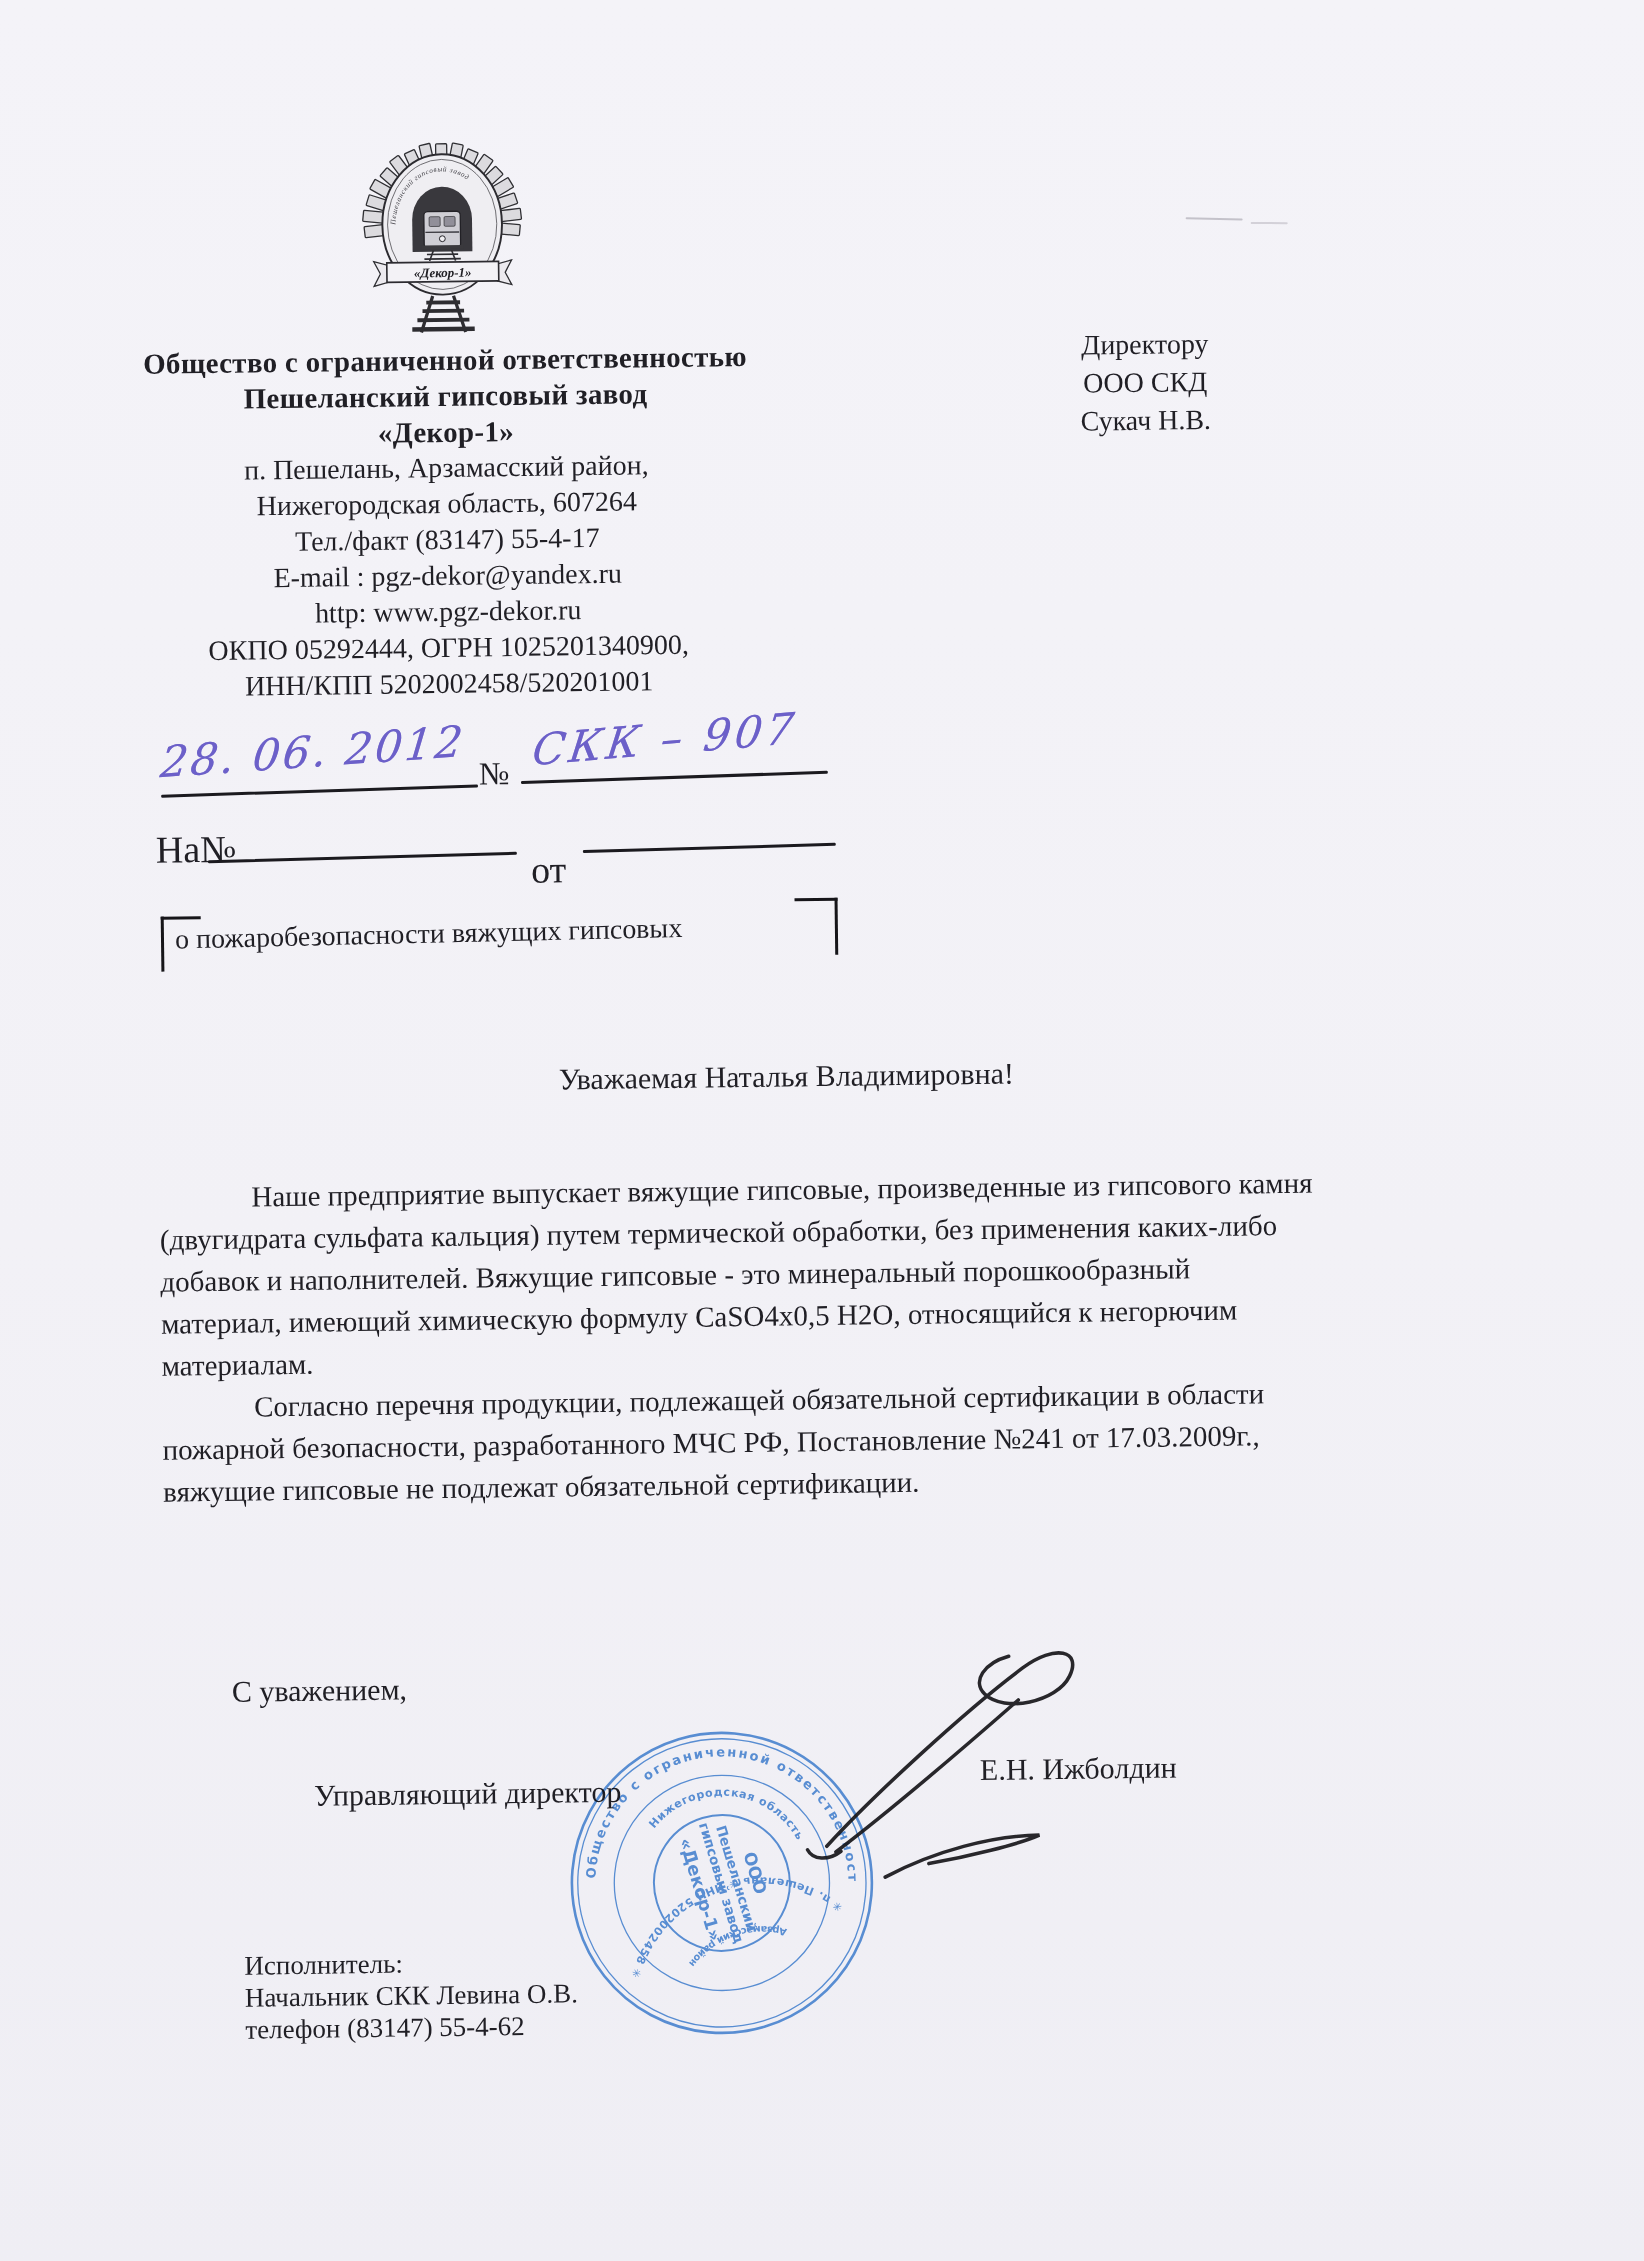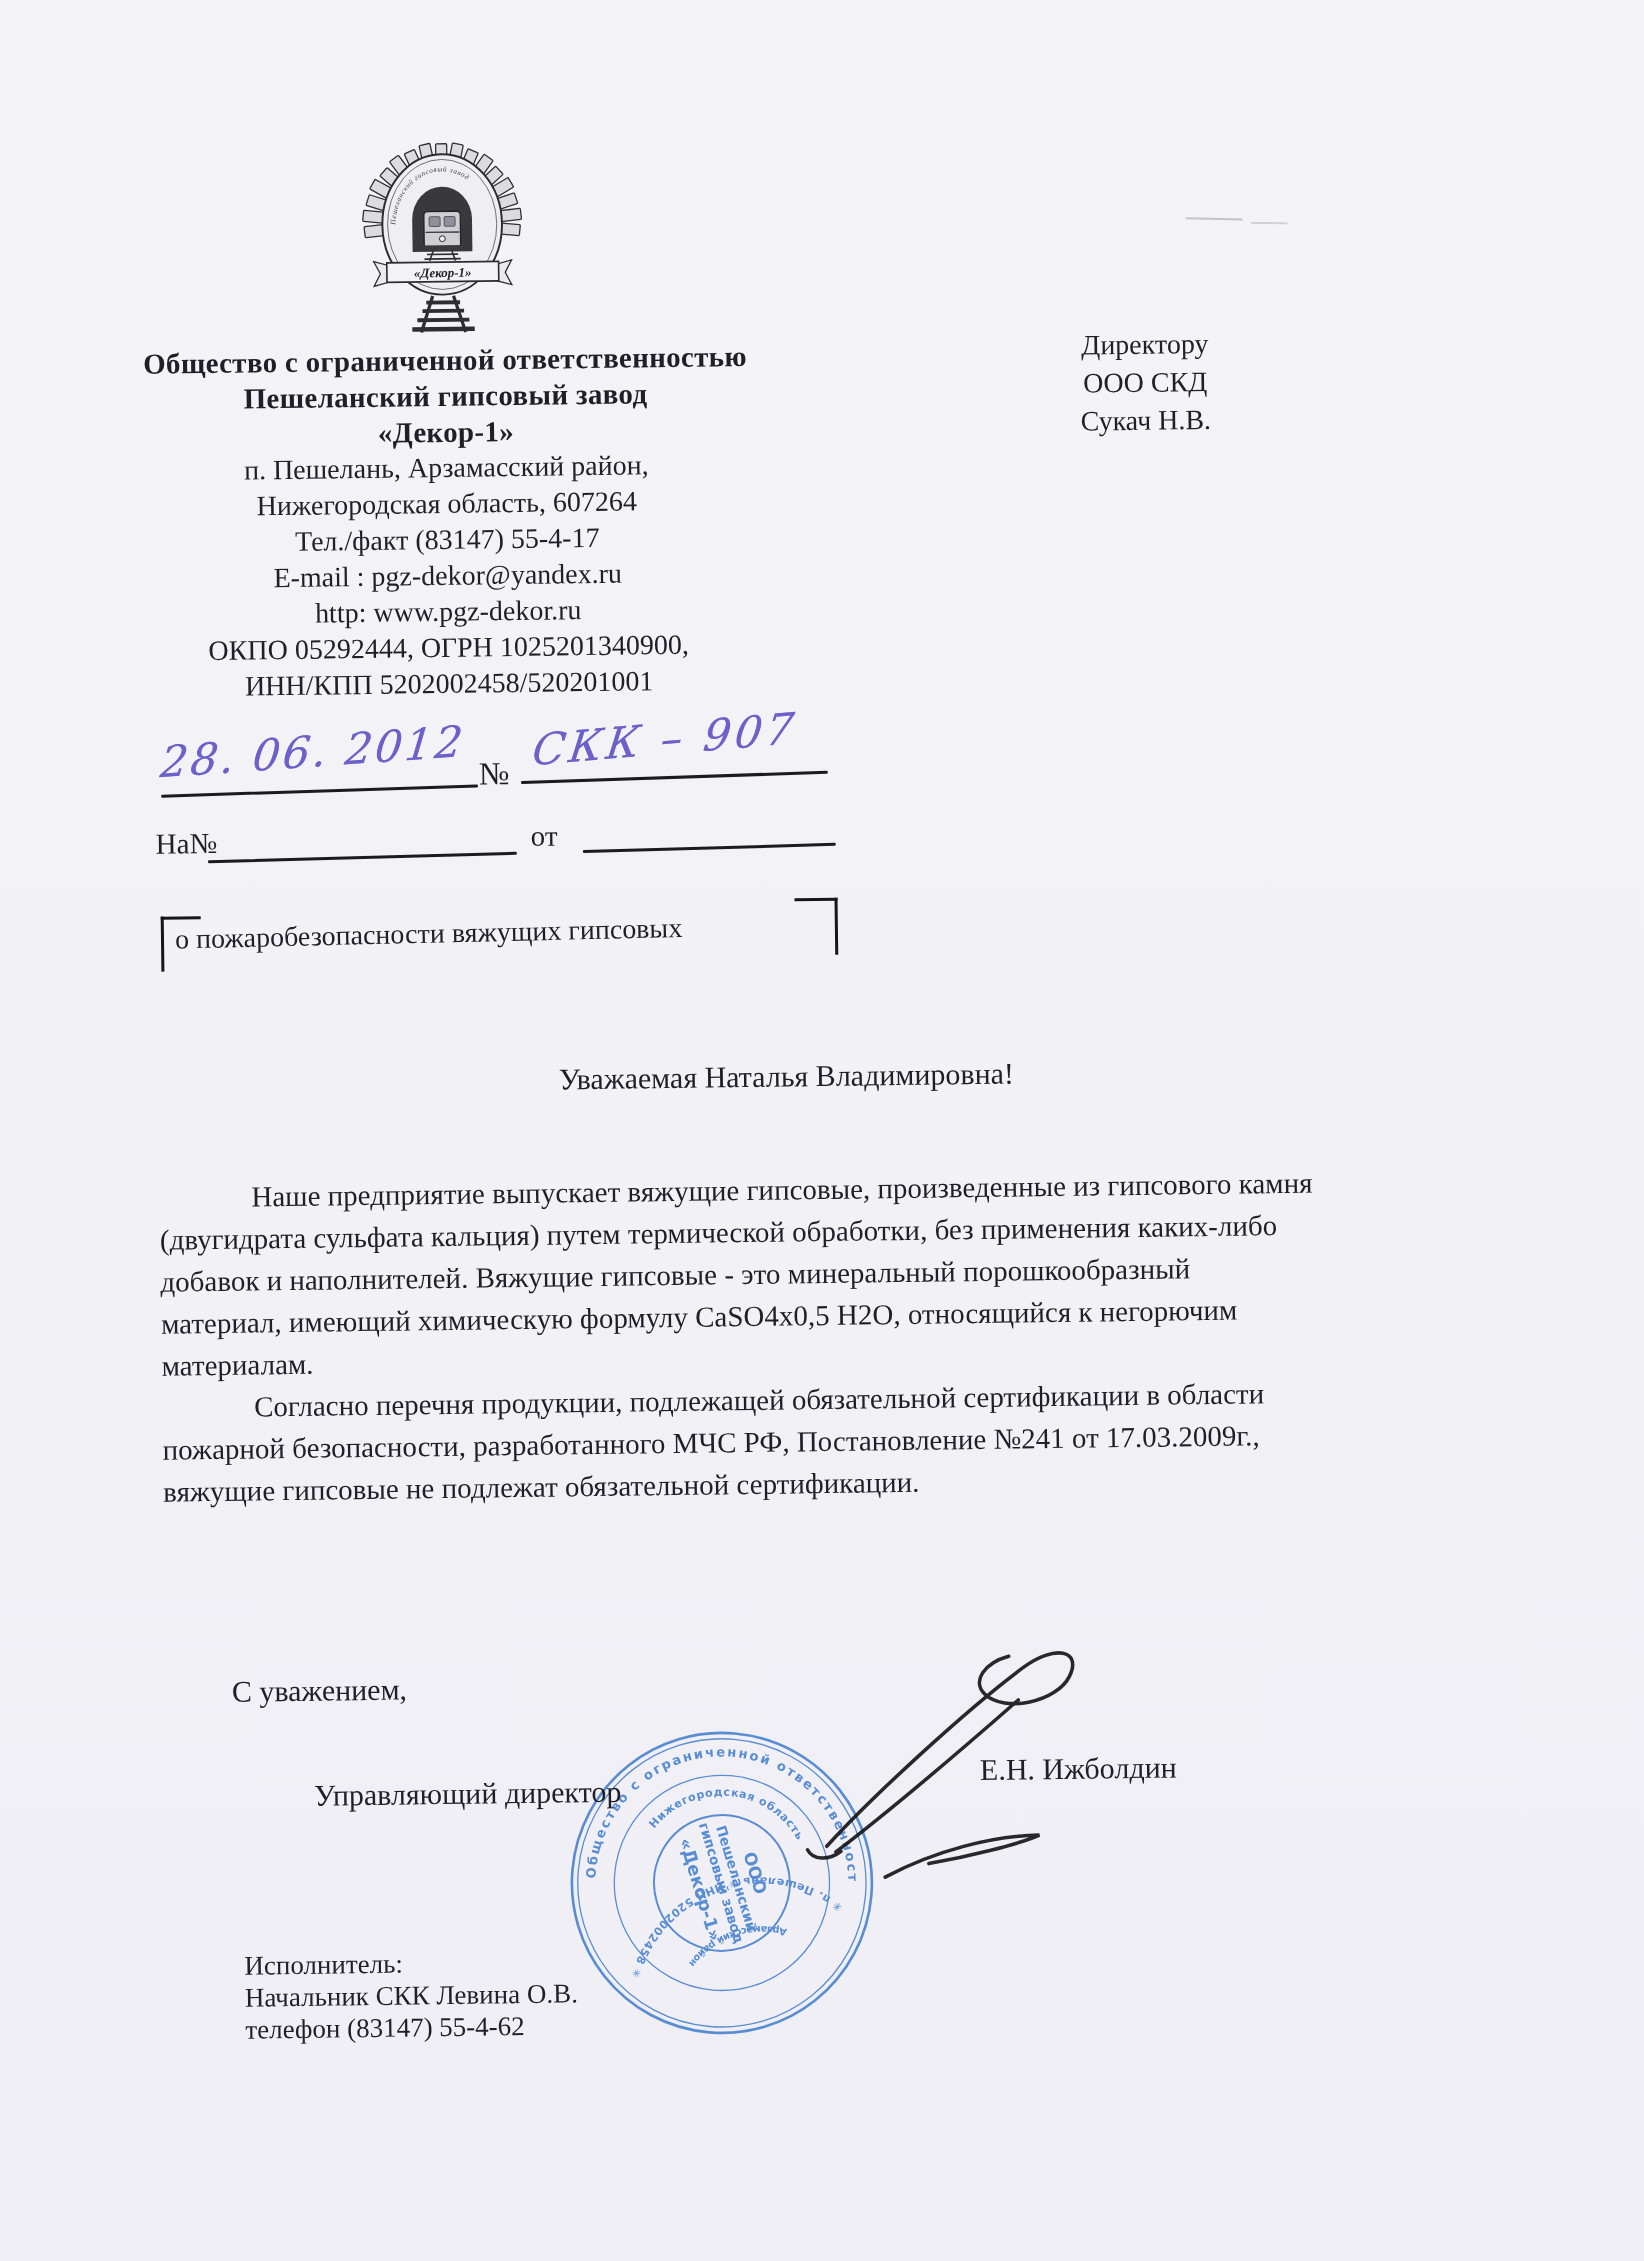--- a/index.html
+++ b/index.html
@@ -15,21 +15,21 @@
   .lh-info{font-size:28px;line-height:36px;}
   
   .recipient{left:1065px;top:330px;width:173px;text-align:center;font-size:28px;line-height:38px;}
   
   .hand{font-family:"DejaVu Serif",serif;font-style:italic;color:#6c60c9;
         text-shadow:0 0 0.6px rgba(108,96,201,.55);}
   .hand-date{left:162px;top:720px;font-size:43px;letter-spacing:2.6px;transform:rotate(-3.2deg) skewX(-10deg);}
   .hand-num{left:534px;top:712px;font-size:43px;letter-spacing:3.9px;transform:rotate(-4deg) skewX(-12deg);}
   .no-sign{left:480px;top:751px;font-size:32px;}
   .ink-line{position:absolute;background:#1b1a1f;height:2.6px;border-radius:1.3px;}
-  .ref-label{font-size:29px;}
+  .ref-label{font-size:38px;}
   
   .bracket{position:absolute;background:#161519;}
   .subject{left:174px;top:912px;width:632px;font-size:28px;transform:rotate(-.55deg);}
   .salutation{left:556px;top:1059px;font-size:30px;}
   
   .body-block{left:155px;top:1168px;width:1348px;font-size:29px;line-height:42px;}
   .para{white-space:pre-line;text-indent:92px;}
   .closing{left:221px;top:1667px;font-size:30px;}
   .position{left:302px;top:1772px;font-size:30px;}
   .sig-name{left:968px;top:1755px;font-size:30px;}
@@ -130,21 +130,21 @@
   </div>
 
   <div class="abs hand hand-date">28. 06. 2012</div>
   <div class="abs no-sign">№</div>
   <div class="abs hand hand-num">СКК – 907</div>
   <div class="ink-line" style="left:162px;top:783px;width:317px;transform:rotate(-1.1deg);"></div>
   <div class="ink-line" style="left:522px;top:774px;width:307px;transform:rotate(-1.2deg);"></div>
 
   <div class="abs ref-label" style="left:156px;top:819px;">На№</div>
   <div class="ink-line" style="left:208px;top:850px;width:309px;transform:rotate(-.8deg);"></div>
-  <div class="abs ref-label" style="left:531px;top:816px;">от</div>
+  <div class="abs ref-label" style="left:531px;top:844px;">от</div>
   <div class="ink-line" style="left:583px;top:845px;width:253px;transform:rotate(-.9deg);"></div>
 
   <div class="bracket" style="left:160px;top:908px;width:40px;height:2.6px;"></div>
   <div class="bracket" style="left:160px;top:908px;width:2.6px;height:55px;"></div>
   <div class="bracket" style="left:794px;top:898px;width:43px;height:2.6px;"></div>
   <div class="bracket" style="left:834px;top:898px;width:2.6px;height:57px;"></div>
   <div class="abs subject">о пожаробезопасности вяжущих гипсовых</div>
 
   <div class="abs salutation">Уважаемая Наталья Владимировна!</div>
 

